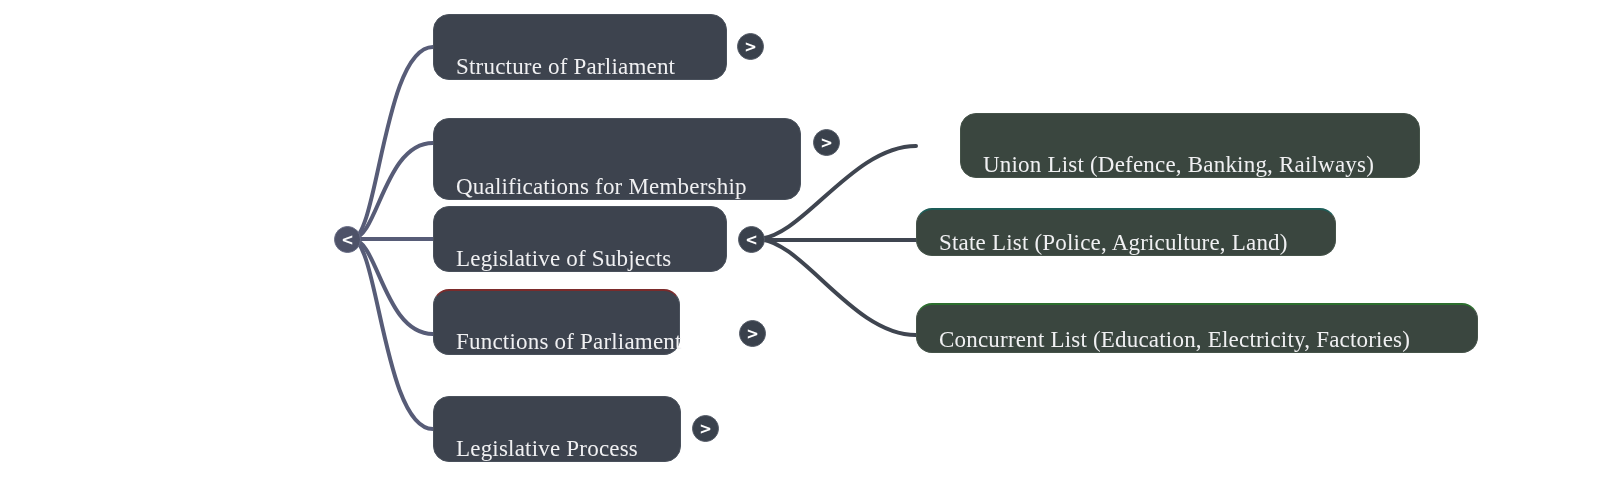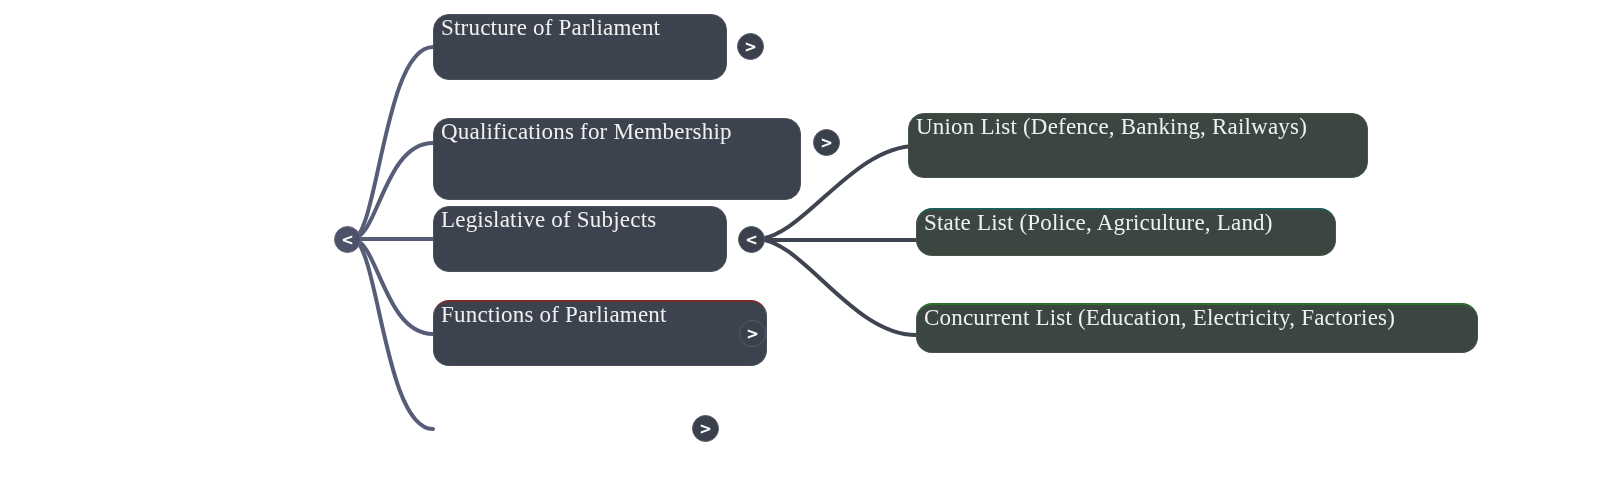--- a/index.html
+++ b/index.html
@@ -17,22 +17,22 @@
     width: 1600px; height: 488px;
     pointer-events: none;
   }
   svg.links path { fill: none; stroke-width: 4; stroke-linecap: round; }
 
   .node {
     position: absolute;
     box-sizing: border-box;
     border-radius: 16px;
     display: flex;
-    align-items: flex-start;
-    padding: 0 7px;
+    align-items: flex-end;
+    padding: 0 22px;
     cursor: pointer;
   }
   .node .label {
     color: #f0f0f2;
     font-size: 23px;
     line-height: 1.1;
     white-space: nowrap;
     letter-spacing: 0.2px;
   }
   .node.root-node  { background: #4e5268; border: 1px solid #686c85; }
@@ -94,32 +94,35 @@
     <span>&gt;</span>
   </div>
 
   <div class="node branch-node" style="left:433px; top:206px; width:294px; height:66px;">
     <span class="label">Legislative of Subjects</span>
   </div>
   <div class="toggle branch-toggle" style="left:738px; top:226px;">
     <span>&lt;</span>
   </div>
 
-  <div class="node branch-node accented" style="left: 433px; top: 300px; width: 334px; height: 66px; border-top-color: rgb(123, 43, 43);">
+  <div class="node branch-node accented" style="left: 433px; top: 289px; width: 247px; height: 66px; border-top-color: rgb(123, 43, 43);">
     <span class="label">Functions of Parliament</span>
   </div>
   <div class="toggle branch-toggle" style="left:739px; top:320px;">
     <span>&gt;</span>
   </div>
 
+  <div class="node branch-node" style="left:433px; top:396px; width:248px; height:66px;">
+    <span class="label">Legislative Process</span>
+  </div>
   <div class="toggle branch-toggle" style="left:692px; top:415px;">
     <span>&gt;</span>
   </div>
 
-  <div class="node leaf-node" style="left:908px; top:113px; width:460px; height:65px;">
+  <div class="node leaf-node" style="left:960px; top:113px; width:460px; height:65px;">
     <span class="label">Union List (Defence, Banking, Railways)</span>
   </div>
 
   <div class="node leaf-node accented" style="left: 916px; top: 208px; width: 420px; height: 48px; border-top-color: rgb(29, 92, 87);">
     <span class="label">State List (Police, Agriculture, Land)</span>
   </div>
 
   <div class="node leaf-node accented" style="left: 916px; top: 303px; width: 562px; height: 50px; border-top-color: rgb(44, 110, 46);">
     <span class="label">Concurrent List (Education, Electricity, Factories)</span>
   </div>

